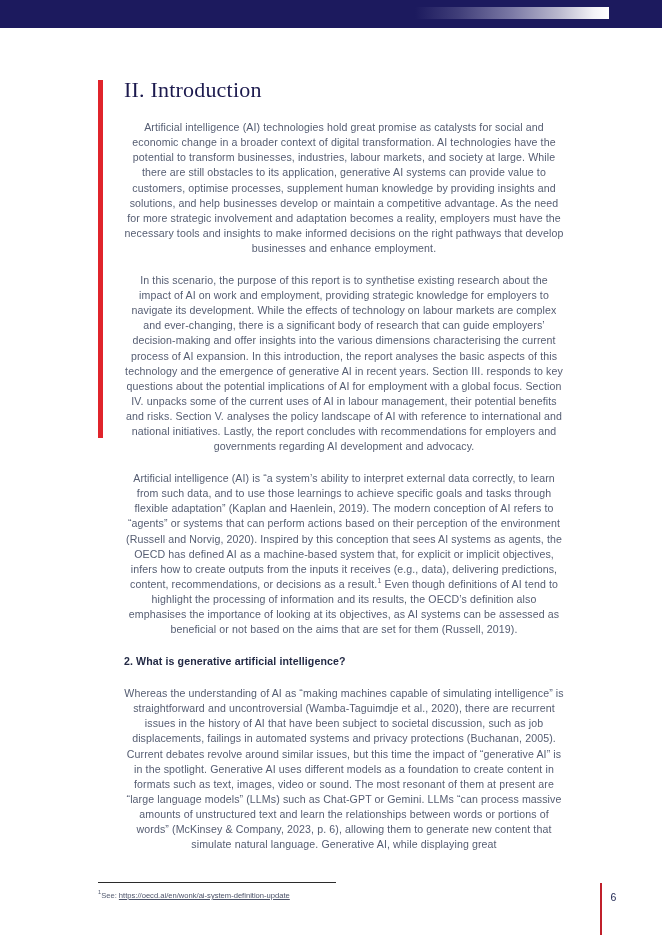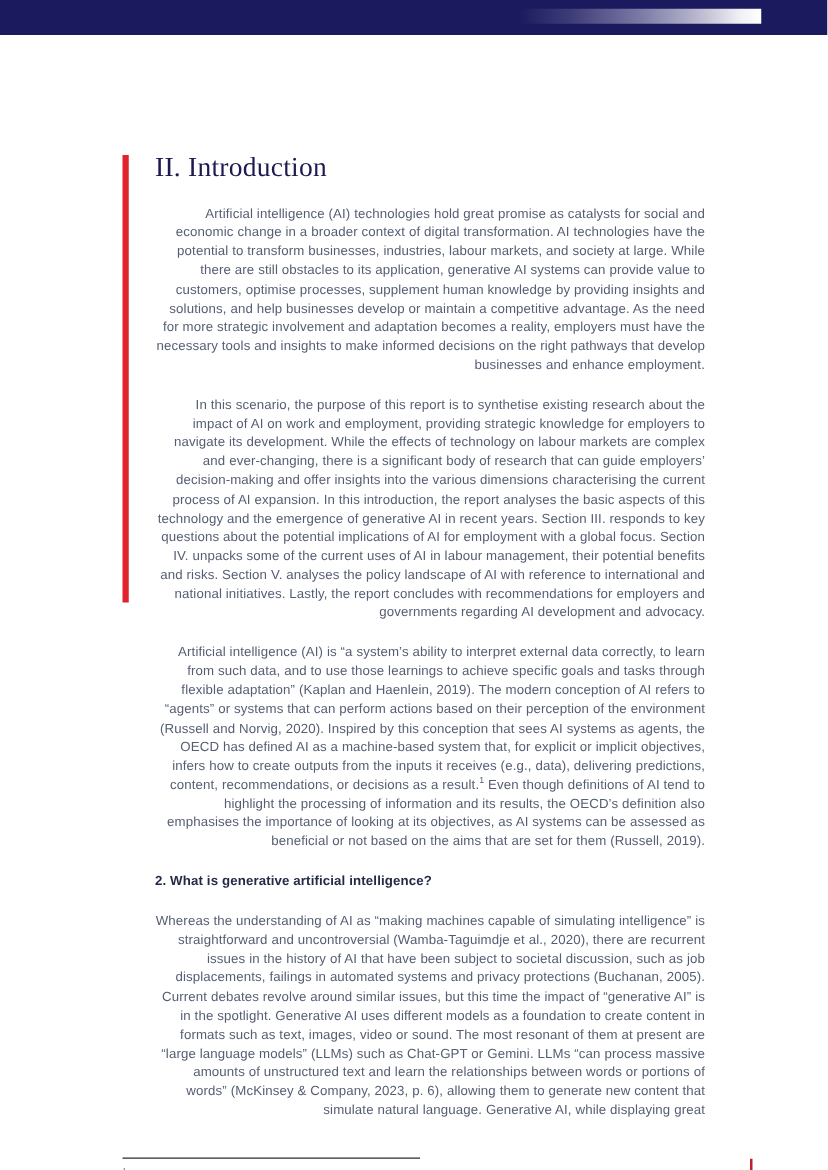--- a/index.html
+++ b/index.html
@@ -32,21 +32,20 @@
     background: linear-gradient(to right, #1c1a5e 0%, #3f3d78 22%, #7b79a5 50%, #b9b8ce 74%, #f2f2f6 92%, #ffffff 100%);
   }
 
   
   #page {
     position: absolute;
     top: 28px;
     left: 0;
     width: 662px;
     height: 712px;
-    margin-top: 44px;
   }
 
   
   #section-accent-bar {
     position: absolute;
     left: 98px;
     top: 52px;
     width: 5px;
     height: 358px;
     background: #e0242b;
@@ -67,21 +66,21 @@
     margin: 0 0 18px 0;
     letter-spacing: 0.2px;
     line-height: 1.1;
   }
 
   p.body-text {
     font-size: 10.6px;
     line-height: 15.1px;
     color: #555d72;
     margin: 0 0 17px 0;
-    text-align: right;
+    text-align: center;
     letter-spacing: 0.01em;
   }
 
   h3.sub-heading {
     font-size: 10.6px;
     line-height: 15px;
     font-weight: bold;
     color: #232a45;
     margin: 0 0 17px 0;
     letter-spacing: 0.01em;

